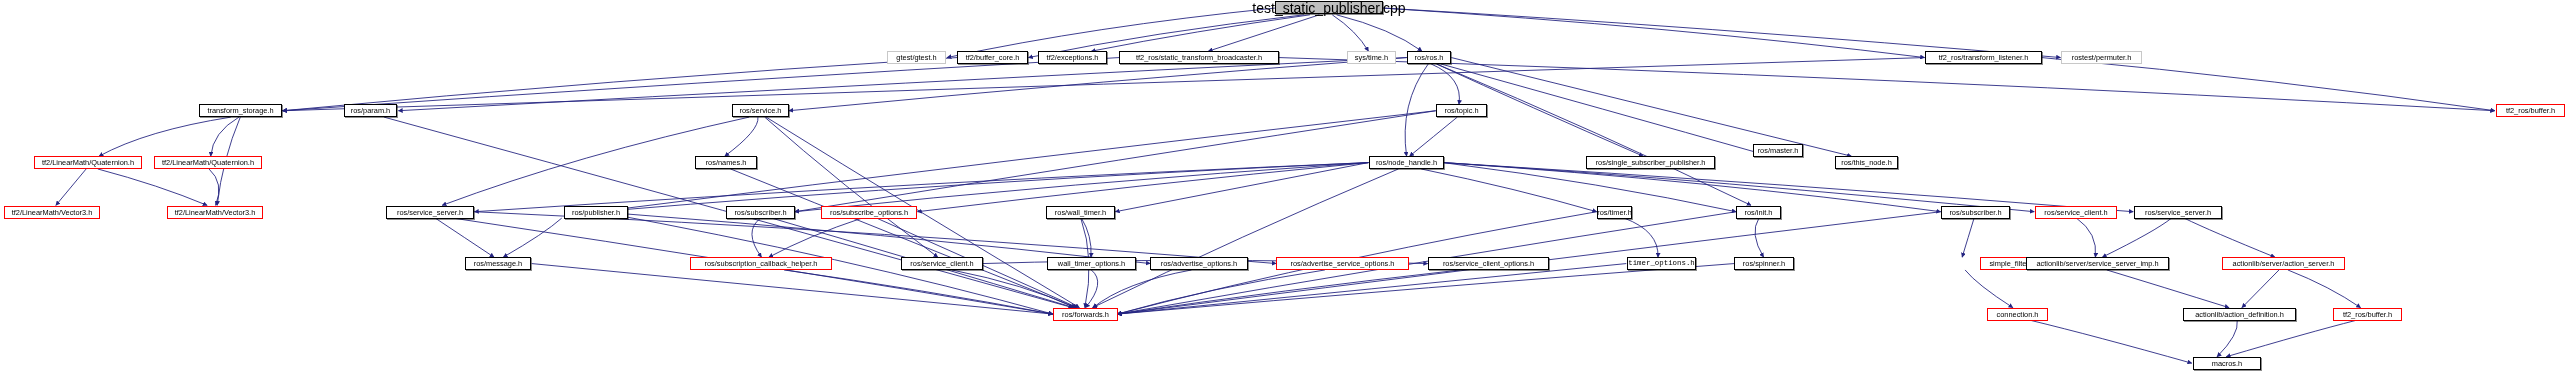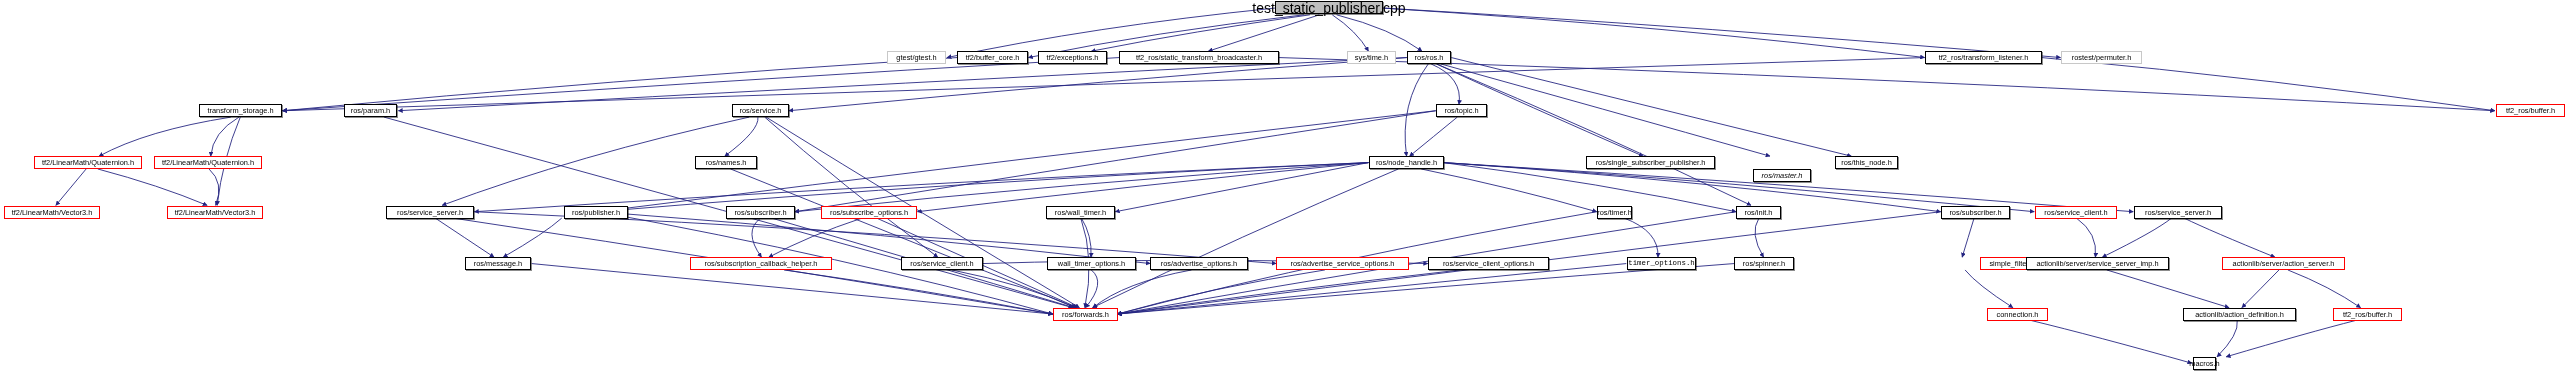--- a/index.html
+++ b/index.html
@@ -163,21 +163,21 @@
       <div class="node red" style="left: 2496px; top: 104px; width: 69px;">tf2_ros/buffer.h</div>
       <div class="node" style="left: 199px; top: 104px; width: 83px;">transform_storage.h</div>
       <div class="node" style="left: 344px; top: 104px; width: 53px;">ros/param.h</div>
       <div class="node" style="left: 732px; top: 104px; width: 57px;">ros/service.h</div>
       <div class="node" style="left: 1436px; top: 104px; width: 51px;">ros/topic.h</div>
       <div class="node red" style="left: 34px; top: 156px; width: 108px;">tf2/LinearMath/Quaternion.h</div>
       <div class="node red" style="left: 154px; top: 156px; width: 108px;">tf2/LinearMath/Quaternion.h</div>
       <div class="node" style="left: 695px; top: 156px; width: 62px;">ros/names.h</div>
       <div class="node" style="left: 1369px; top: 156px; width: 75px;">ros/node_handle.h</div>
       <div class="node" style="left: 1586px; top: 156px; width: 129px;">ros/single_subscriber_publisher.h</div>
-      <div class="node" style="left: 1753px; top: 169px; width: 58px; font-style: italic;">ros/master.h</div>
+      <div class="node" style="left: 1753px; top: 144px; width: 50px;">ros/master.h</div>
       <div class="node" style="left: 1835px; top: 156px; width: 63px;">ros/this_node.h</div>
       <div class="node red" style="left: 4px; top: 206px; width: 96px;">tf2/LinearMath/Vector3.h</div>
       <div class="node red" style="left: 167px; top: 206px; width: 96px;">tf2/LinearMath/Vector3.h</div>
       <div class="node" style="left: 386px; top: 206px; width: 88px;">ros/service_server.h</div>
       <div class="node" style="left: 564px; top: 206px; width: 64px;">ros/publisher.h</div>
       <div class="node" style="left: 726px; top: 206px; width: 69px;">ros/subscriber.h</div>
       <div class="node red" style="left: 821px; top: 206px; width: 96px;">ros/subscribe_options.h</div>
       <div class="node" style="left: 1046px; top: 206px; width: 69px;">ros/wall_timer.h</div>
       <div class="node" style="left: 1597px; top: 206px; width: 35px;">ros/timer.h</div>
       <div class="node" style="left: 1736px; top: 206px; width: 45px;">ros/init.h</div>
@@ -193,16 +193,16 @@
       <div class="node" style="left: 1428px; top: 257px; width: 121px;">ros/service_client_options.h</div>
       <div class="node" style="left: 1627px; top: 257px; width: 69px; font-family: Liberation Mono, monospace;">timer_options.h</div>
       <div class="node" style="left: 1734px; top: 257px; width: 60px;">ros/spinner.h</div>
       <div class="node red" style="left: 1980px; top: 257px; width: 64px;">simple_filter.h</div>
       <div class="node" style="left: 2026px; top: 257px; width: 143px;">actionlib/server/service_server_imp.h</div>
       <div class="node red" style="left: 2222px; top: 257px; width: 123px;">actionlib/server/action_server.h</div>
       <div class="node red" style="left: 1053px; top: 308px; width: 65px;">ros/forwards.h</div>
       <div class="node red" style="left: 1987px; top: 308px; width: 61px;">connection.h</div>
       <div class="node" style="left: 2183px; top: 308px; width: 113px;">actionlib/action_definition.h</div>
       <div class="node red" style="left: 2333px; top: 308px; width: 69px;">tf2_ros/buffer.h</div>
-      <div class="node" style="left: 2193px; top: 357px; width: 23px;">macros.h</div>
+      <div class="node" style="left: 2193px; top: 357px; width: 68px;">macros.h</div>
     </div>
 </div>
 
 
 </body></html>

